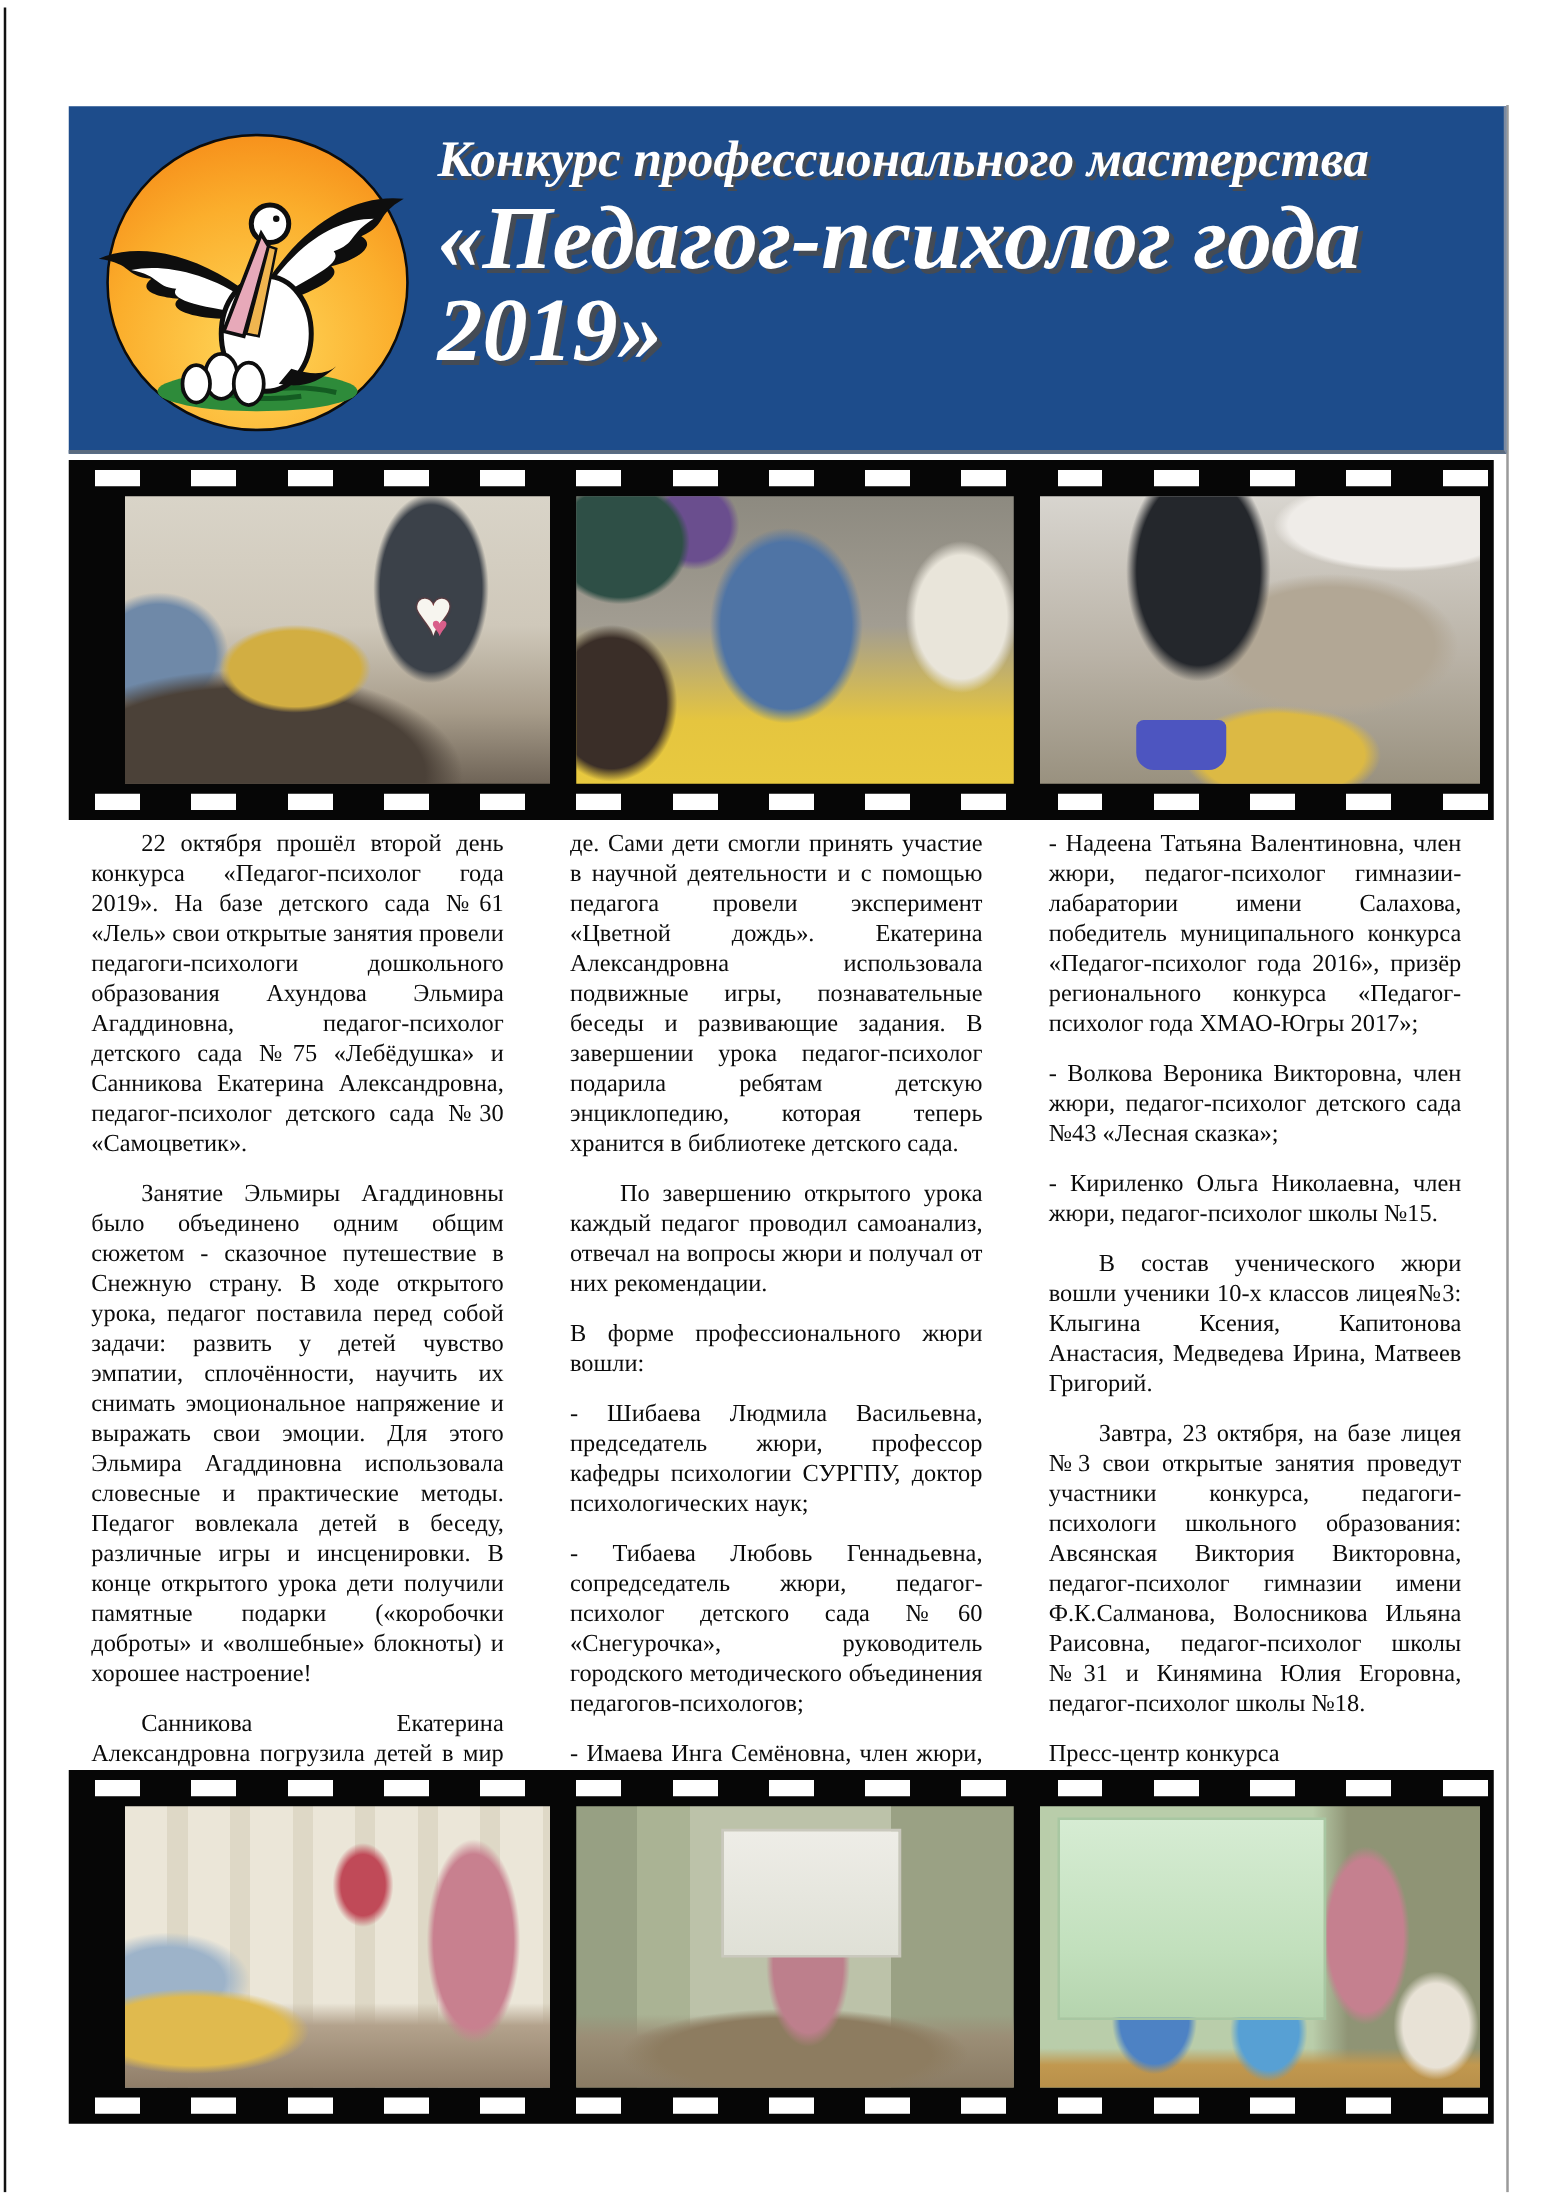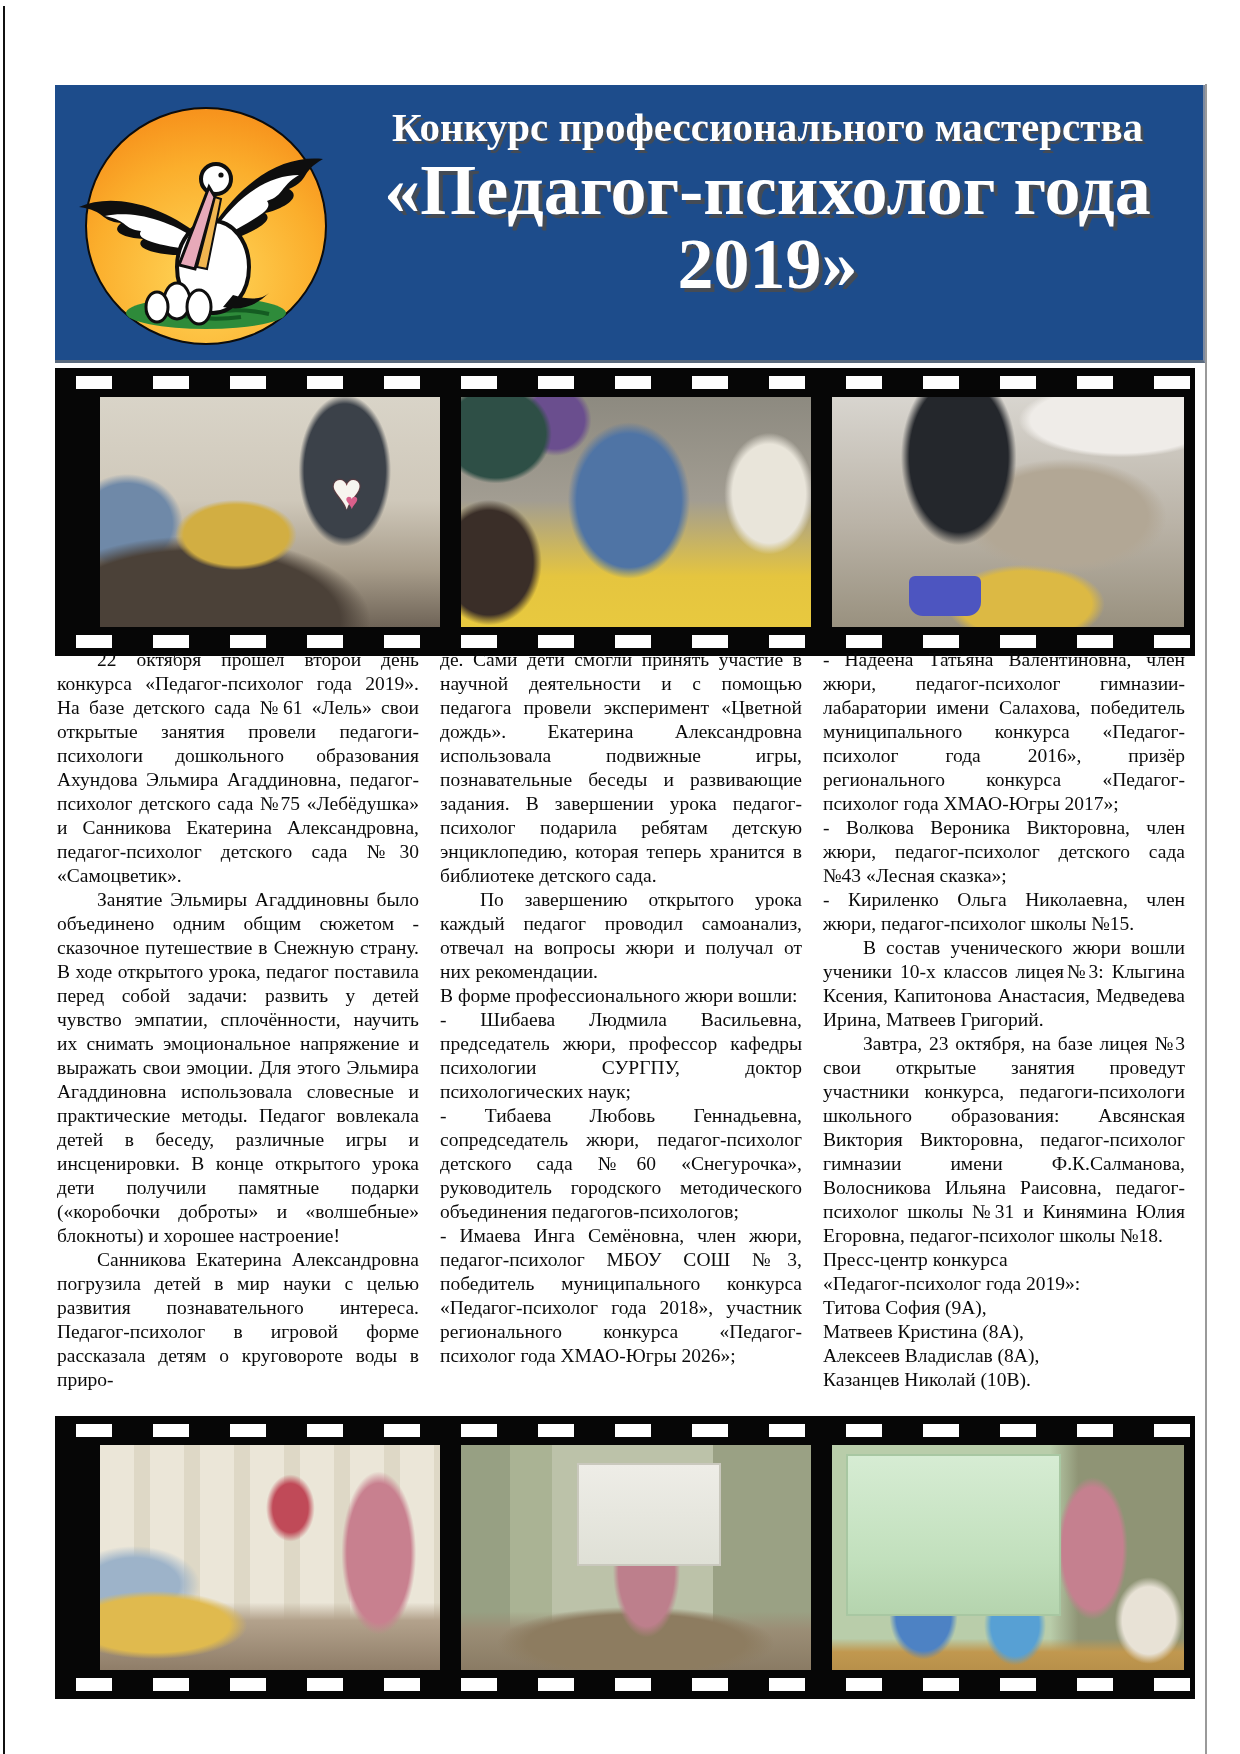--- a/index.html
+++ b/index.html
@@ -8,21 +8,21 @@
   .edge-left{position:absolute;left:3px;top:6px;width:2px;height:1748px;background:#111;}
   .edge-right{position:absolute;left:1205px;top:84px;width:2px;height:1670px;background:#9a9a9a;}
 
   
   .banner{position:absolute;left:55px;top:85px;width:1148px;height:275px;
           background:#1d4c8b;border-bottom:3px solid #5a6a7e;border-right:2px solid #7d8aa0;}
   .logo{position:absolute;left:30px;top:22px;width:238px;height:234px;border-radius:50%;
         background:radial-gradient(circle at 50% 72%, #ffd75a 0%, #fbae2c 55%, #f7941d 80%, #ef8712 100%);
         border:2px solid #0c0c0c;}
   .logo svg{position:absolute;left:-14px;top:8px;}
-  .titles{position:absolute;left:295px;right:18px;top:16px;text-align:center;color:#fff;}
+  .titles{position:absolute;left:295px;right:18px;top:16px;text-align:left;color:#fff;font-style:italic;}
   .kicker{font-size:41px;line-height:52px;font-weight:600;
           text-shadow:3px 3px 0 rgba(75,75,75,.85);}
   .bigtitle{font-size:72px;line-height:74px;font-weight:bold;
           text-shadow:4px 4px 0 rgba(75,75,75,.85);}
 
   
   .filmstrip{position:absolute;left:55px;width:1140px;background:#060606;padding:8px 0;}
   .filmstrip.top{top:368px;}
   .filmstrip.bottom{top:1416px;}
   .sprockets{height:13px;background:
@@ -85,21 +85,21 @@
   .heart{position:absolute;left:68%;top:30%;font-size:52px;line-height:52px;color:#f7f5ef;
          text-shadow:0 0 2px #a33;}
   .heart .inner{position:absolute;left:14px;top:10px;font-size:22px;color:#d95f8a;text-shadow:none;}
   .basket{position:absolute;left:22%;top:78%;width:72px;height:40px;background:#4d55c0;
           border-radius:6px 6px 14px 14px;}
 
   
   .article{position:absolute;left:57px;top:648px;width:1130px;height:768px;display:flex;gap:21px;
            font-size:19.5px;line-height:24px;color:#0b0b0b;}
   .col{width:362px;flex:none;}
-  .para{margin:0;text-align:justify;}
+  .para{margin:16px;text-align:justify;}
   .para.ind{text-indent:40px;}
   .para.pright{}
 </style>
 </head>
 <body>
 
 <div class="page">
   <div class="edge-left"></div>
   <div class="edge-right"></div>
 

